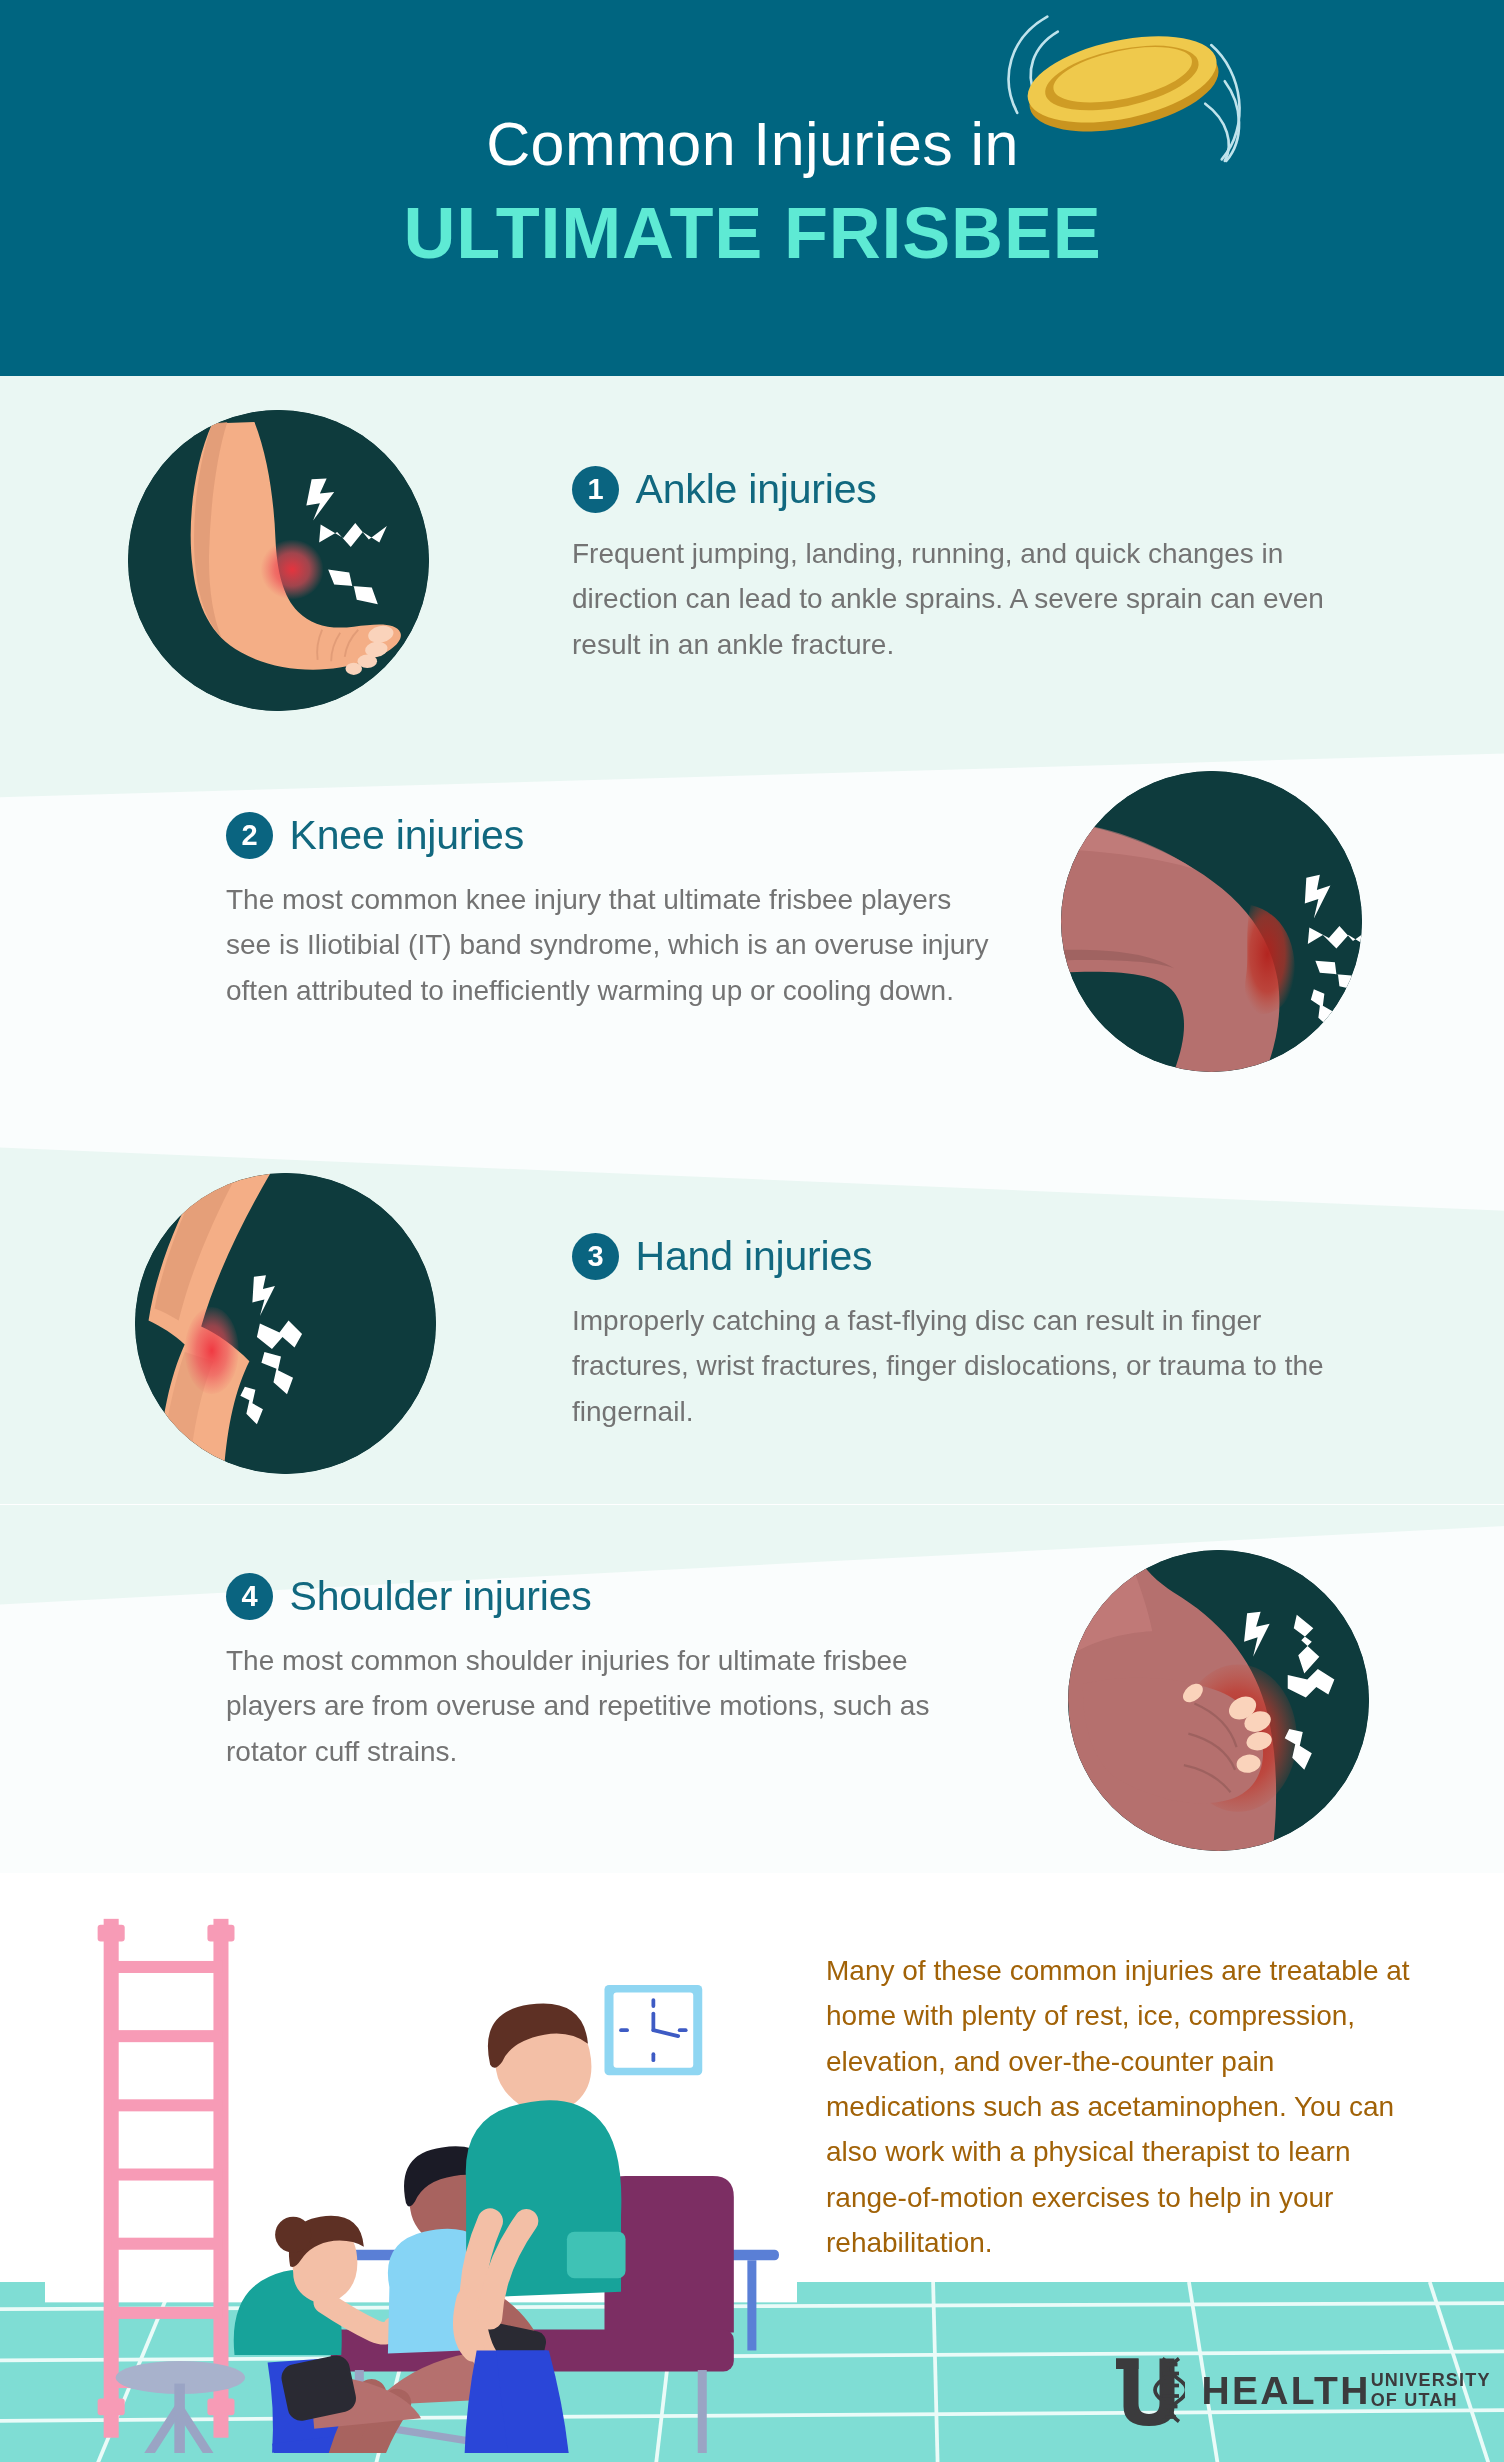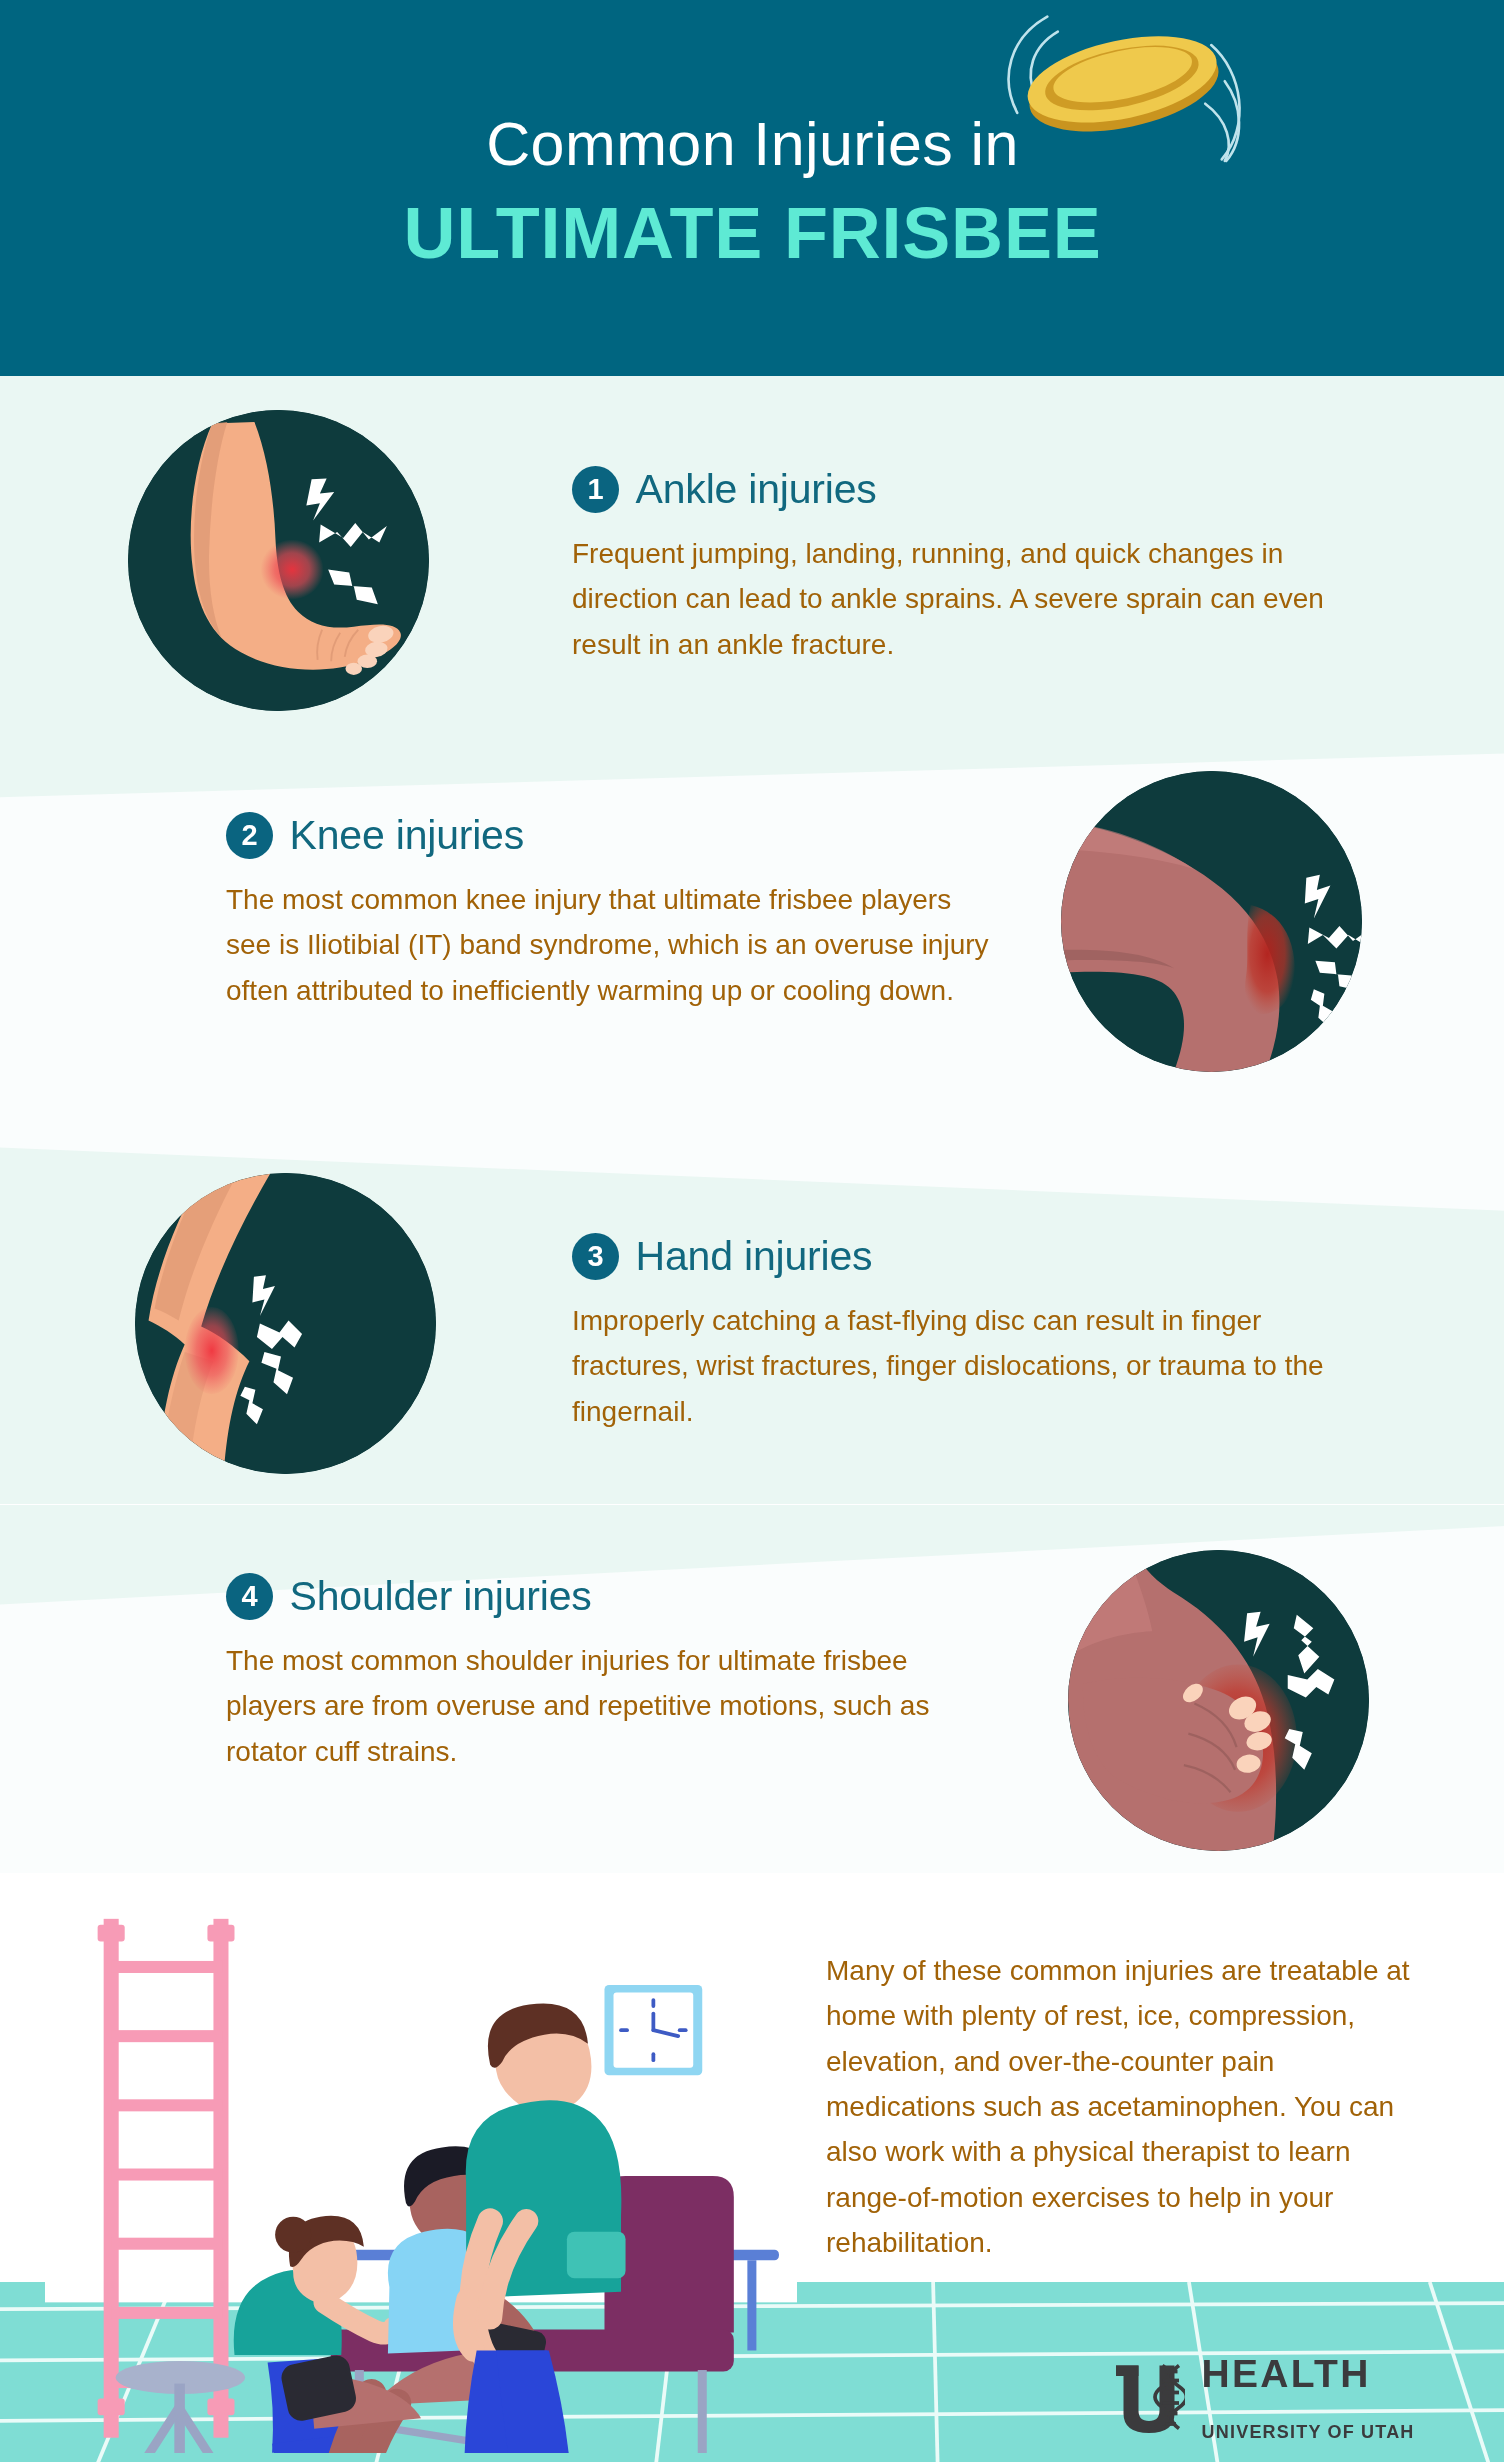--- a/index.html
+++ b/index.html
@@ -49,40 +49,40 @@
     background:#0A6480; color:#ffffff;
     font-size:29px; font-weight:bold;
     display:flex; align-items:center; justify-content:center;
     flex:0 0 47px; line-height:1;
   }
   .sectitle {
     color:#11687F; font-size:41px; font-weight:normal;
     letter-spacing:-0.2px; line-height:1;
   }
   .secbody {
-    color:#a16207; font-size:28px; line-height:1.62;
+    color:#737373; font-size:28px; line-height:1.62;
     font-weight:400; margin-top:18px;
   }
 
   
   .footer {
     position:absolute; left:0; top:1873px; width:1505px; height:589px;
     background:#ffffff; overflow:hidden;
   }
   .footer-text {
     position:absolute; left:826px; top:75px; width:594px;
     color:#a16207; font-size:28px; line-height:1.62;
   }
   .floor { position:absolute; left:0; top:409px; width:1505px; height:181px; overflow:hidden; }
   .logo {
     position:absolute; left:1113px; top:481px;
     display:flex; align-items:center; gap:16.6px;
   }
   .logo-u { width:72px; height:75px; }
-  .logo-words { display:flex; flex-direction:column; justify-content:center;gap:28px; }
+  .logo-words { display:flex; justify-content:center; }
   .logo-health {
     color:#3B3B3D; font-size:39px; font-weight:bold;
     letter-spacing:2.3px; line-height:1.05;
   }
   .logo-univ {
     color:#3B3B3D; font-size:18px; font-weight:bold;
     letter-spacing:1.2px; line-height:1.1; margin-top:0;
   }
   .scene { position:absolute; left:45px; top:7.5px; width:752px; height:572px; }
 </style>

